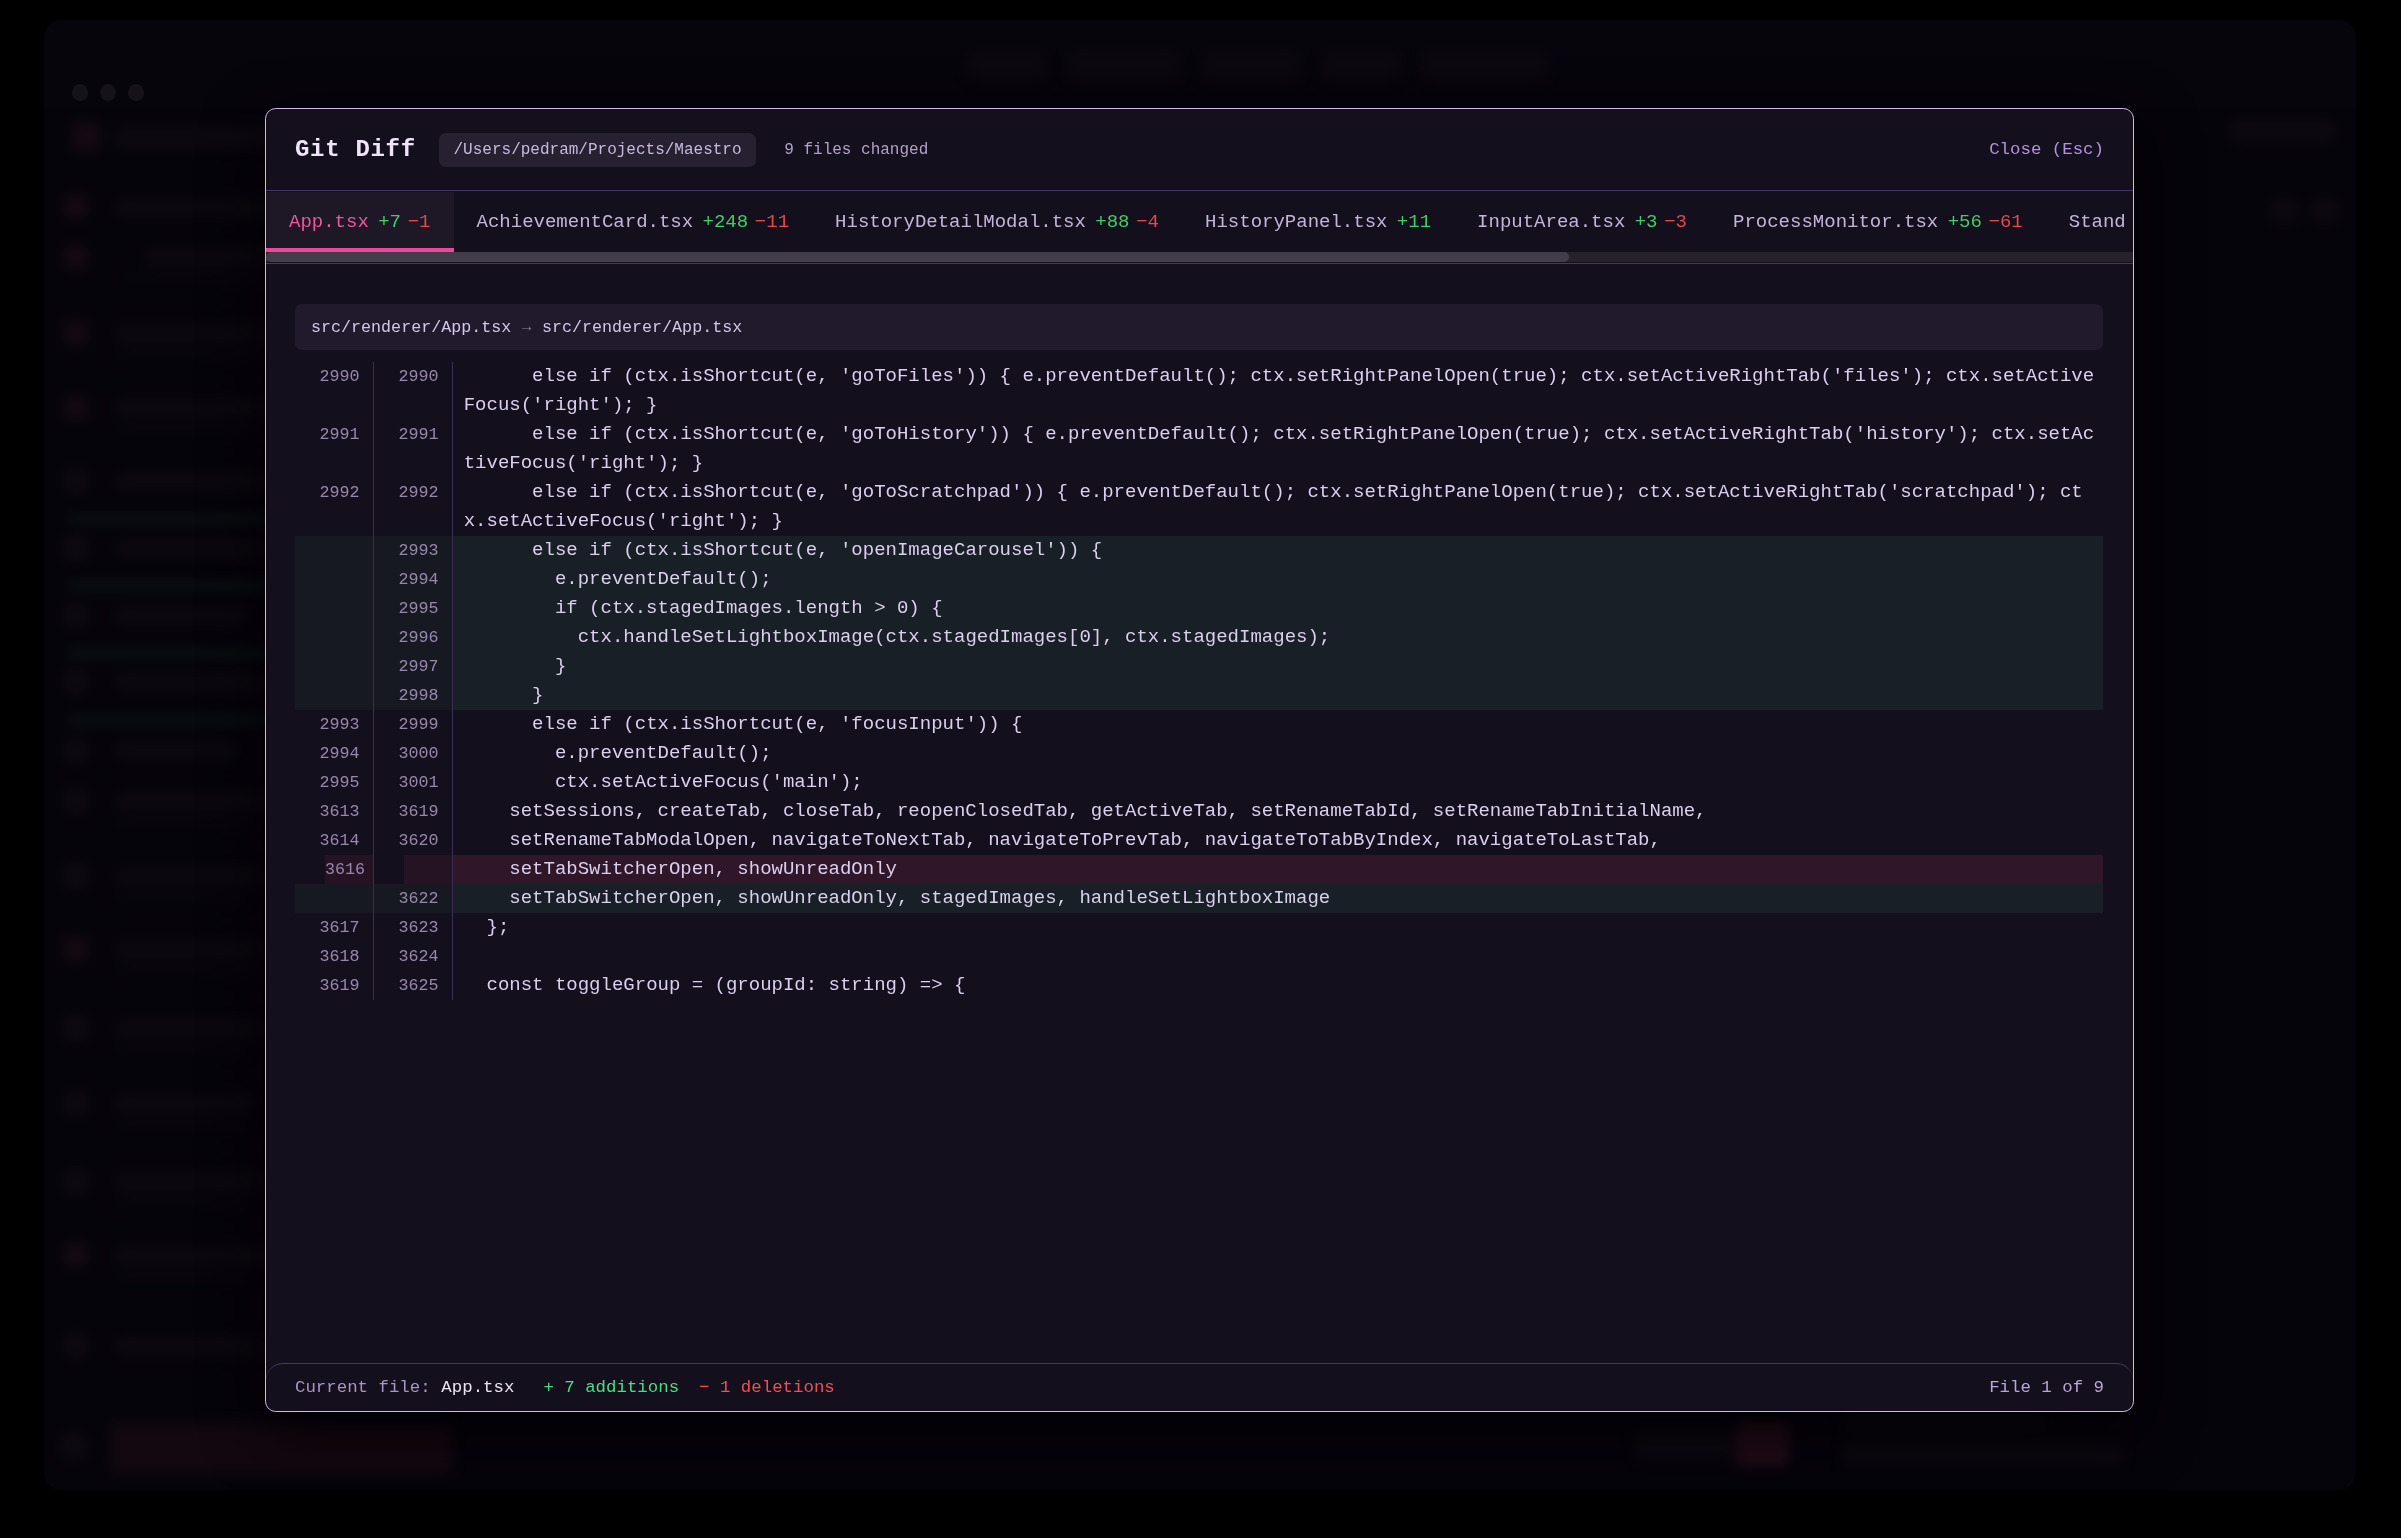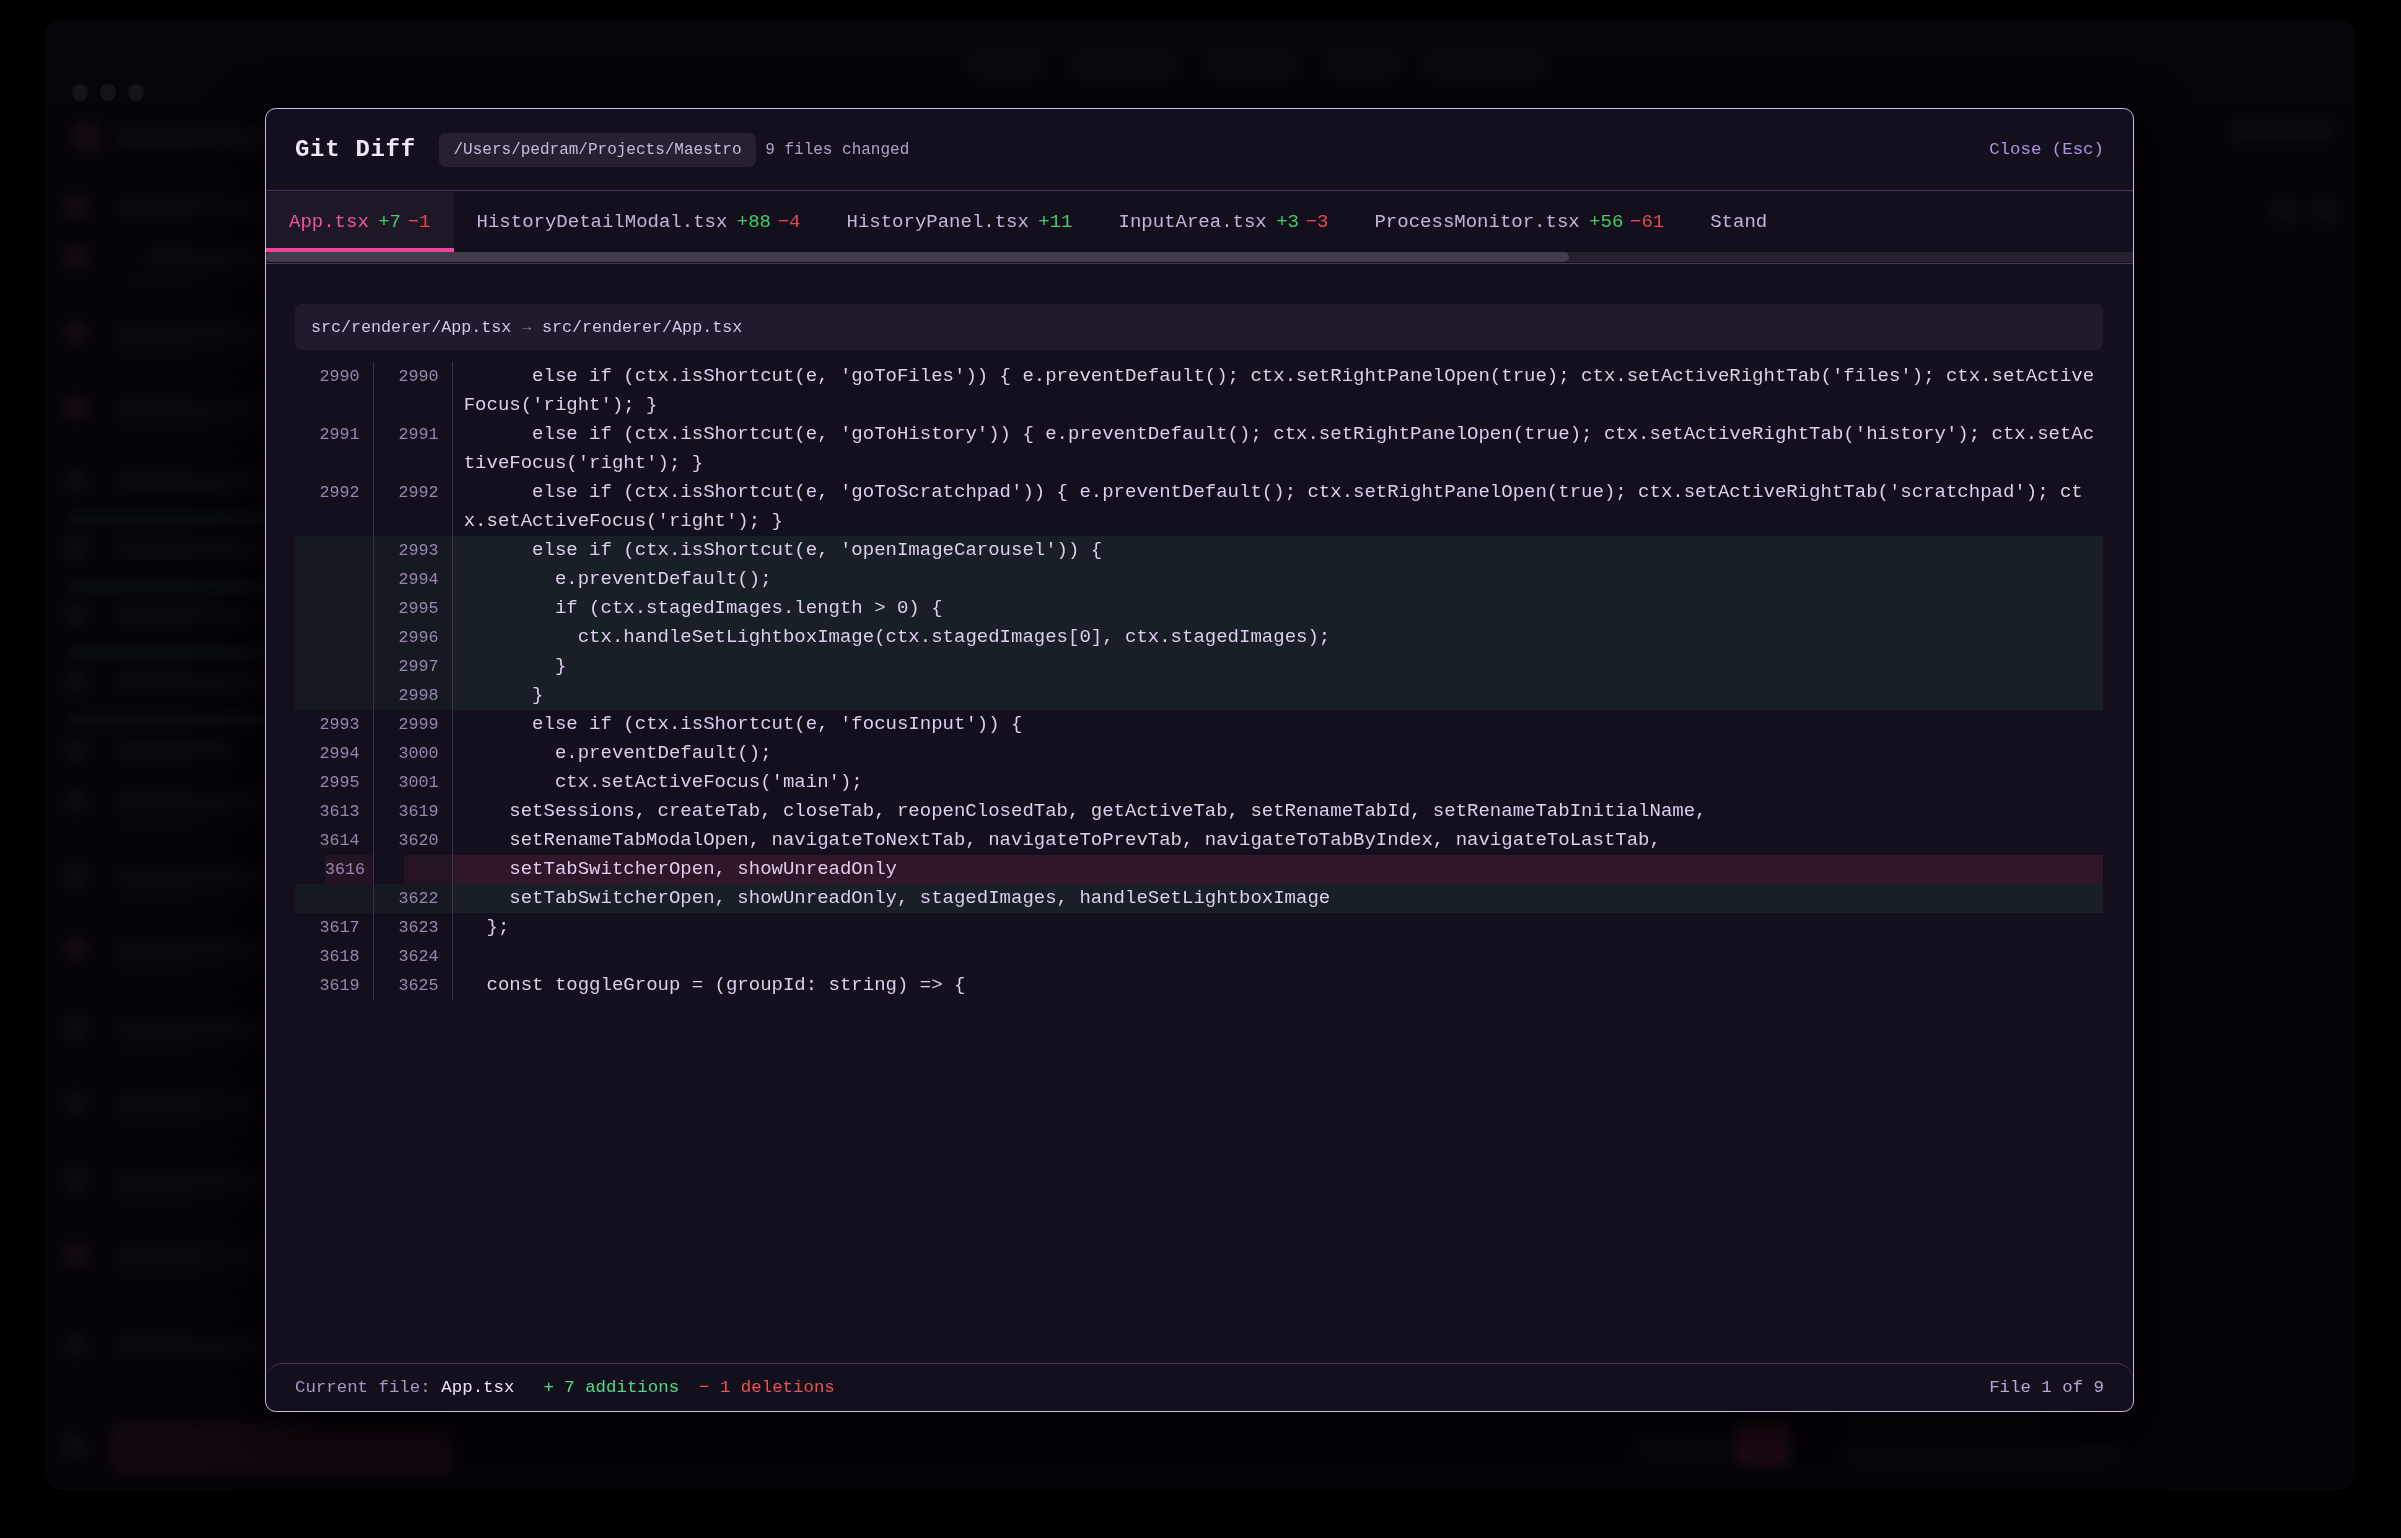--- a/index.html
+++ b/index.html
@@ -25,21 +25,21 @@
   
   .modal { position:absolute; left:265px; top:108px; width:1869px; height:1304px;
            background:#140f1d; border:1.3px solid #cdbbe6; border-radius:10.7px;
            box-shadow:0 20px 60px rgba(0,0,0,.8); overflow:hidden; color:#dccfee;font-family:Liberation Mono, monospace; }
 
   .m-header { position:absolute; left:0; top:0; width:100%; height:82px;
               border-bottom:1.3px solid #443860; display:flex; align-items:center; padding:0 29px; }
   .m-title { font-size:24px; font-weight:bold; color:#f0e4fb; letter-spacing:0.7px; }
   .m-path  { margin-left:23px; background:#262031; color:#c8b9dc; font-size:16px;
              padding:8px 14.7px; border-radius:6.7px; }
-  .m-files { margin-left:9px; color:#b2a2c6; font-size:16px; }
+  .m-files { margin-left:28px; color:#b2a2c6; font-size:16px; }
   .m-close { margin-left:auto; color:#b292e0; font-size:17.4px; cursor:pointer; }
 
   
   .tabs-wrap { position:absolute; left:0; top:83px; width:100%; height:72px;
                border-bottom:1.3px solid #443860; }
   .tabs { display:flex; flex-wrap:nowrap; overflow:hidden; height:60px; width:100%; }
   .tab { flex:0 0 auto; display:flex; align-items:center; padding:0 23px; height:60px;
          font-size:19px; color:#c4b4d8; position:relative; cursor:pointer; white-space:nowrap; }
   .tab .tadd { color:#3ecf68; margin-left:9.4px; }
   .tab .tdel { color:#e8474d; margin-left:6.7px; }
@@ -211,20 +211,25 @@
   </div>
 
   <div class="tabs-wrap">
     <div class="tabs" id="tabs-host">
         <div class="tab active">
           <span class="tname">App.tsx</span>
           <span class="tadd">+7</span>
           <span class="tdel">−1</span>
         </div>
         <div class="tab">
+          <span class="tname">AchievementCard.tsx</span>
+          <span class="tadd">+248</span>
+          <span class="tdel">−11</span>
+        </div>
+        <div class="tab">
           <span class="tname">HistoryDetailModal.tsx</span>
           <span class="tadd">+88</span>
           <span class="tdel">−4</span>
         </div>
         <div class="tab">
           <span class="tname">HistoryPanel.tsx</span>
           <span class="tadd">+11</span>
         </div>
         <div class="tab">
           <span class="tname">InputArea.tsx</span>

